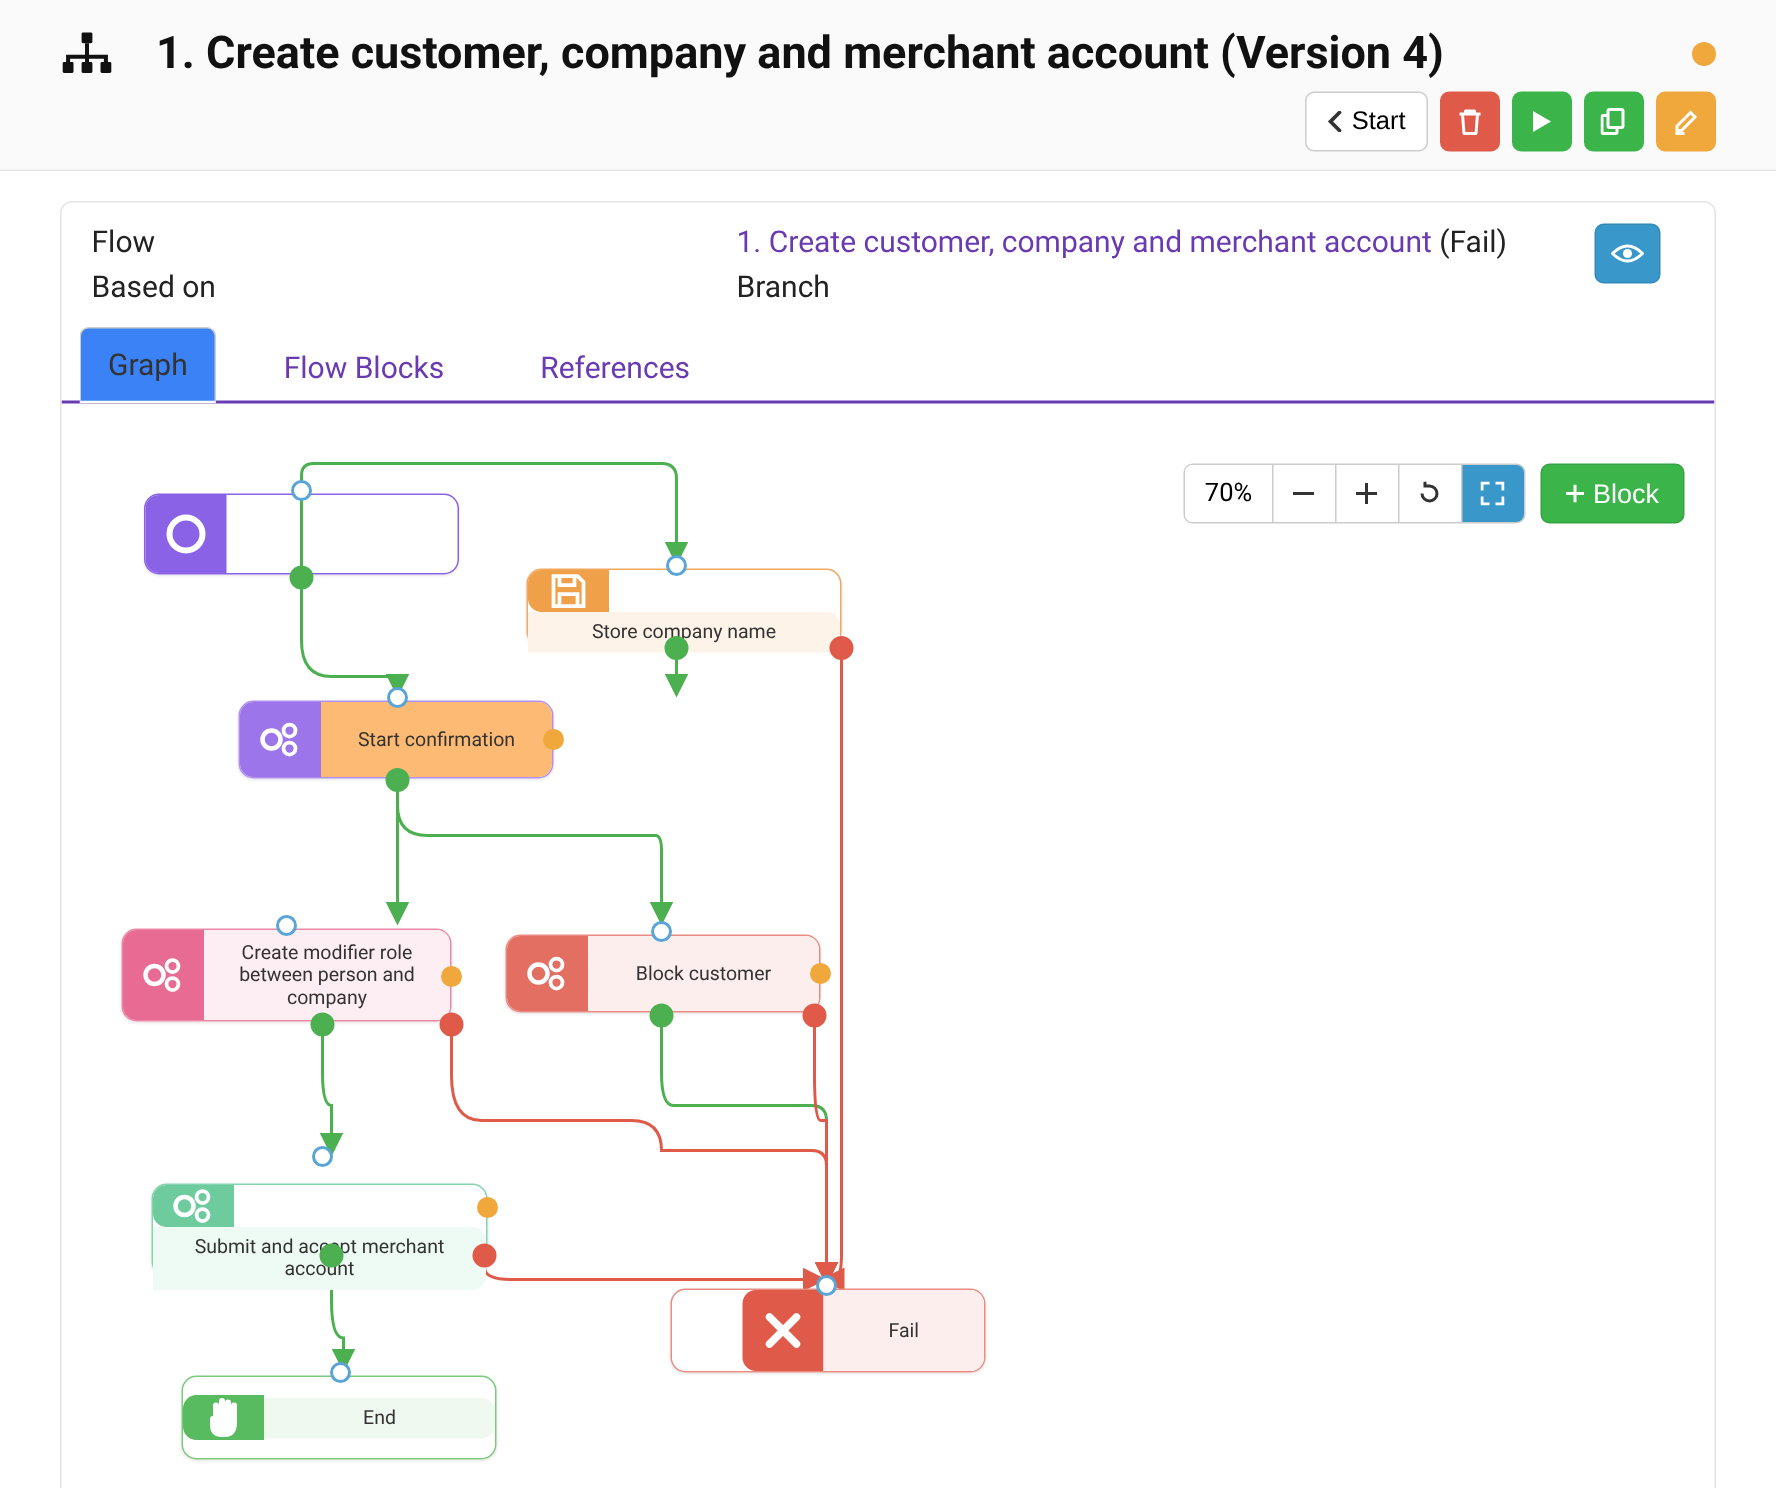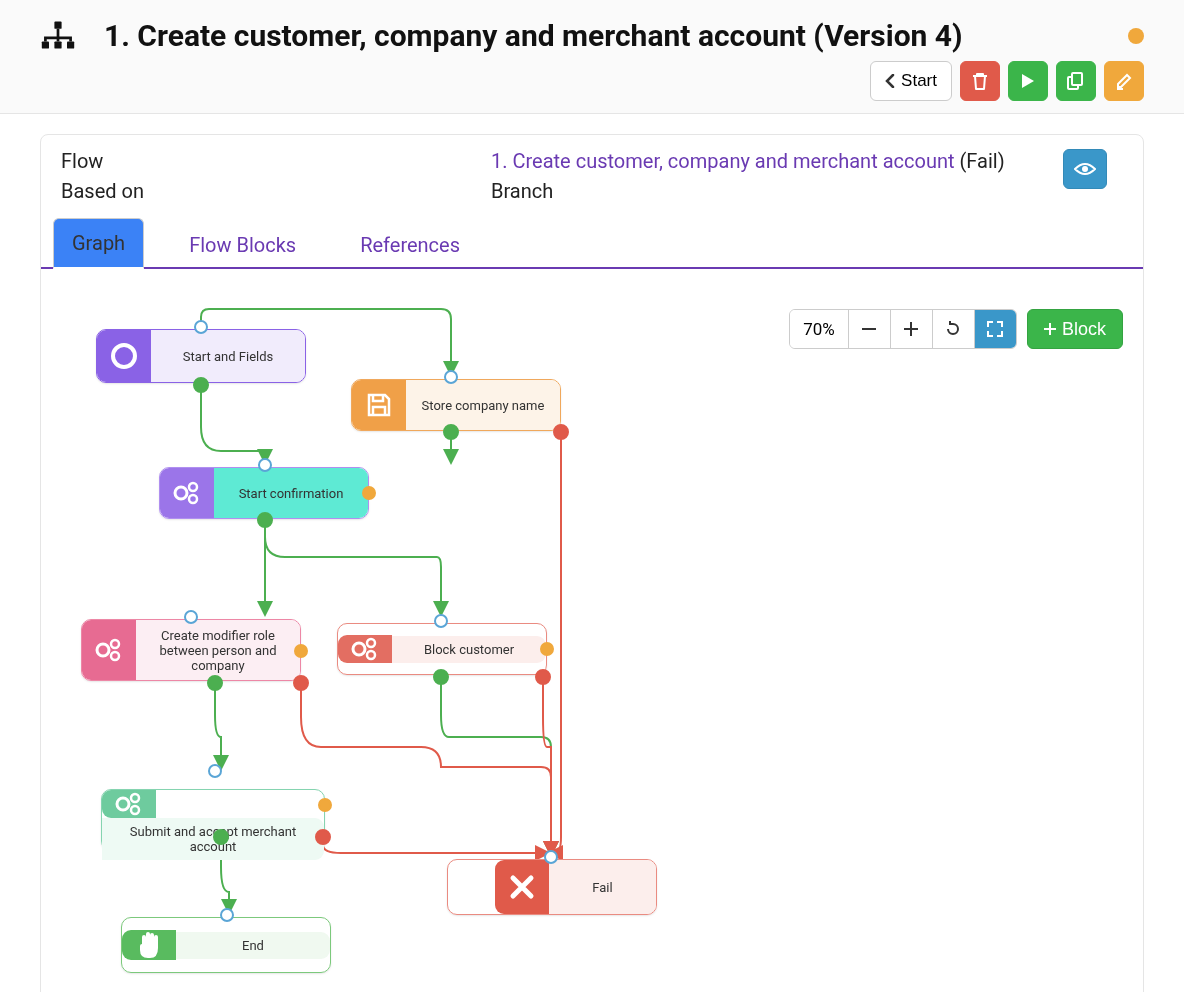--- a/index.html
+++ b/index.html
@@ -43,31 +43,31 @@
 .node { position: absolute; display: flex; align-items: stretch; border-radius: 10px; box-shadow: 0 1px 2px rgba(0,0,0,0.1); border: 1px solid; cursor: pointer; }
 .node .icon { width: 54px; display:flex; align-items:center; justify-content:center; border-radius: 9px 0 0 9px; }
 .node .label { flex:1; display:flex; align-items:center; justify-content:center; font-size: 13px; text-align:center; padding: 6px 10px; border-radius: 0 9px 9px 0; }
 
 .node-start { border-color:#8a62e6; }
 .node-start .icon { background:#8a62e6; }
 .node-start .label { background:#f1ecfc; color:#333; }
 
 .node-purple { border-color:#b08ff0; }
 .node-purple .icon { background:#9b75e9; }
-.node-purple .label { background:#5eead4; color:#333; }
+.node-purple .label { background:#fdba74; color:#333; }
 
 .node-orange { border-color:#f0a85c; }
 .node-orange .icon { background:#f0a048; }
 .node-orange .label { background:#fdf3e8; color:#333; }
 
 .node-pink { border-color:#ed87a6; }
 .node-pink .icon { background:#e76b92; }
 .node-pink .label { background:#fceef3; color:#333; }
 
-.node-red { border-color:#ea8b81;align-items:center; }
+.node-red { border-color:#ea8b81; }
 .node-red .icon { background:#e36e62; }
 .node-red .label { background:#fceeec; color:#333; }
 
 .node-teal { border-color:#85d4b0; }
 .node-teal .icon { background:#6ecb9e; }
 .node-teal .label { background:#eefaf4; color:#333; }
 
 .node-green { border-color:#7cc97c; }
 .node-green .icon { background:#59bb5f; }
 .node-green .label { background:#f0f9f0; color:#333; }
@@ -212,26 +212,25 @@
         <path d="M282 540 V548 Q282 556 300 556 H506" stroke="#e05a4a" stroke-width="2" fill="none" marker-end="url(#arr-red)"></path>
         <path d="M260 386 V420 Q260 450 280 450 H380 Q400 450 400 470 H500 Q510 470 510 480 V556" stroke="#e05a4a" stroke-width="2" fill="none" marker-end="url(#arr-red)"></path>
       </svg>
 
       <div class="node node-start" style="left:55px; top:32px; width:210px; height:54px;">
         <div class="icon">
             <svg width="30" height="30">
               <circle cx="15" cy="15" r="11" fill="none" stroke="#fff" stroke-width="4"></circle>
             </svg>
           </div>
-        <div class="label">Start and Fields</div>
       </div>
       <div class="port" style="left:160px; top:30px;"></div>
       <div class="port green-solid" style="left:160px; top:88px;"></div>
 
-      <div class="node node-orange" style="left:310px; top:82px; width:210px; height:52px;">
+      <div class="node node-orange" style="left:310px; top:82px; width:210px; height:52px;flex-direction:column;">
         <div class="icon">
             <svg width="28" height="28" viewBox="0 0 28 28">
               <path d="M4 4 H20 L24 8 V24 H4 Z M8 4 V10 H18 V4 M8 24 V16 H20 V24" fill="none" stroke="#fff" stroke-width="2.5"></path>
             </svg>
           </div>
         <div class="label">Store company name</div>
       </div>
       <div class="port" style="left:410px; top:80px;"></div>
       <div class="port green-solid" style="left:410px; top:135px;"></div>
       <div class="port red-solid" style="left:520px; top:135px;"></div>

